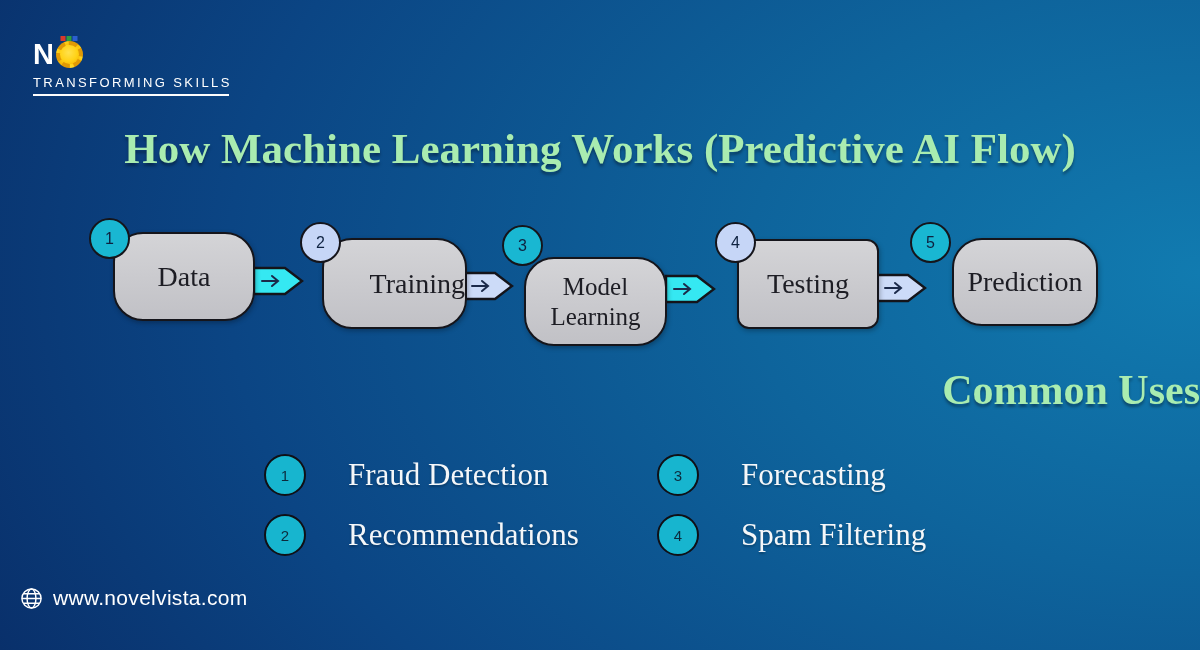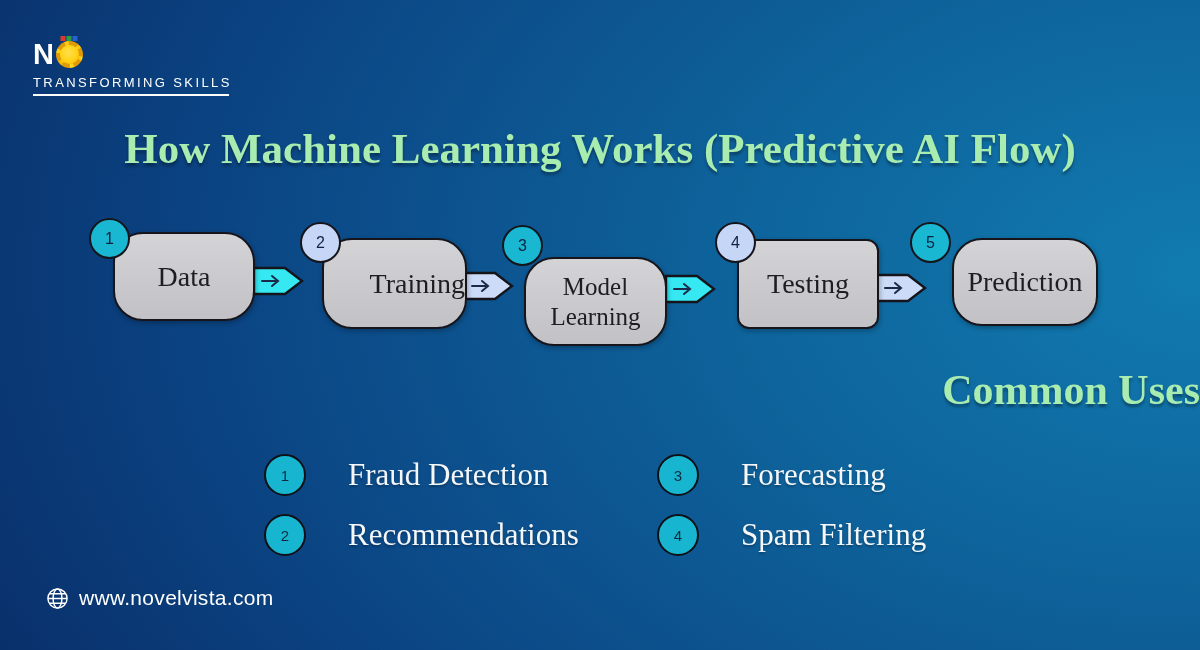--- a/index.html
+++ b/index.html
@@ -70,21 +70,21 @@
   
   .use-item{position:absolute;display:flex;align-items:center;gap:31px;}
   .use-badge{width:42px;height:42px;border-radius:50%;flex:0 0 auto;
     background:var(--use-circle);border:2.5px solid #101016;
     display:flex;align-items:center;justify-content:center;
     font-size:15px;color:#0c2b3d;}
   .use-label{font-family:"Liberation Serif",serif;font-size:31px;color:var(--white);
     white-space:nowrap;text-shadow:0 2px 2px rgba(0,0,0,.25);margin-left:11px;}
 
   
-  .footer{position:absolute;left:46px;top:586px;display:flex;align-items:center;gap:10px;
+  .footer{position:absolute;left:20px;top:586px;display:flex;align-items:center;gap:10px;
     color:#fff;text-align:right;}
   .footer-site{font-size:21px;letter-spacing:.3px;color:#fff;text-decoration:none;}
 </style>
 </head>
 <body>
 
 <div class="canvas">
 
   <header class="logo">
     <div class="logo-row">

